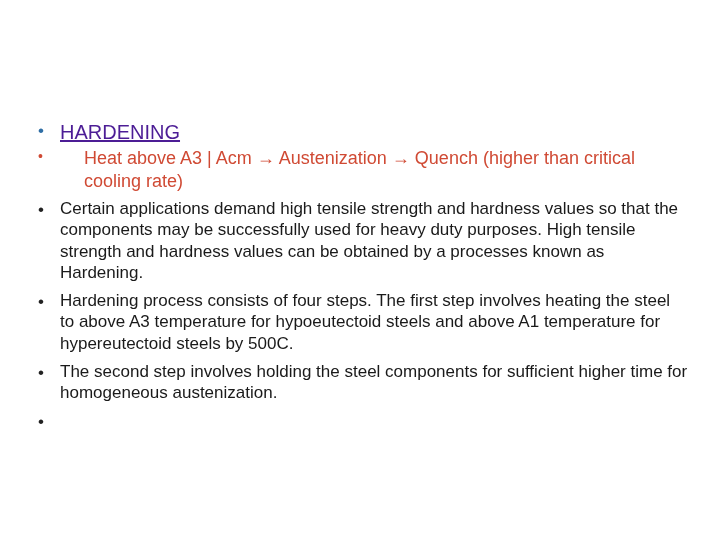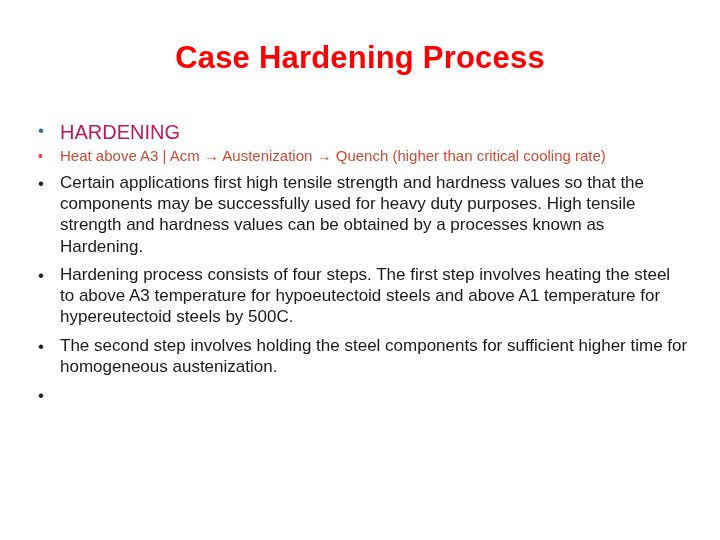--- a/index.html
+++ b/index.html
@@ -53,37 +53,39 @@
     flex: 1 1 auto;
     line-height: 1.25;
   }
 
   
   .lvl-head .bullet-dot {
     color: #2f6ea5;
     font-size: 17px;
   }
   .lvl-head .bullet-text {
-    color: #be185d;
+    color: #4c1d95;
     font-size: 20px;
     font-weight: normal;
+    text-decoration: underline;
   }
 
   
   .lvl-red {
     margin-bottom: 6px;
   }
   .lvl-red .bullet-dot {
     color: #d04a34;
     font-size: 14px;
     padding-top: 1px;
   }
   .lvl-red .bullet-text {
     color: #d04a34;
-    font-size: 15px;
+    font-size: 18px;
+    margin-left: 24px;
   }
 
   
   .lvl-body {
     margin-bottom: 7px;
   }
   .lvl-body .bullet-dot {
     color: #222222;
     font-size: 17px;
     padding-top: 1px;
@@ -94,37 +96,36 @@
   }
   .empty-row .bullet-text {
     min-height: 16px;
   }
 </style>
 </head>
 <body>
 
 <div class="slide">
 
-  <div class="slide-title">Case Hardening Process</div>
 
   <div class="body-block">
 
     <div class="bullet-row lvl-head">
       <span class="bullet-dot">•</span>
       <span class="bullet-text">HARDENING</span>
     </div>
 
     <div class="bullet-row lvl-red">
       <span class="bullet-dot">•</span>
       <span class="bullet-text">Heat above A3 | Acm → Austenization → Quench (higher than critical cooling rate)</span>
     </div>
 
     <div class="bullet-row lvl-body">
       <span class="bullet-dot">•</span>
-      <span class="bullet-text">Certain applications first high tensile strength and hardness values so that the components may be successfully used for heavy duty purposes. High tensile strength and hardness values can be obtained by a processes known as Hardening.</span>
+      <span class="bullet-text">Certain applications demand high tensile strength and hardness values so that the components may be successfully used for heavy duty purposes. High tensile strength and hardness values can be obtained by a processes known as Hardening.</span>
     </div>
 
     <div class="bullet-row lvl-body">
       <span class="bullet-dot">•</span>
       <span class="bullet-text">Hardening process consists of four steps.  The first step involves heating the steel to above  A3 temperature for hypoeutectoid steels and above A1 temperature for hypereutectoid steels by 500C.</span>
     </div>
 
     <div class="bullet-row lvl-body">
       <span class="bullet-dot">•</span>
       <span class="bullet-text"> The second step involves holding the steel components for sufficient higher time for homogeneous austenization.</span>

